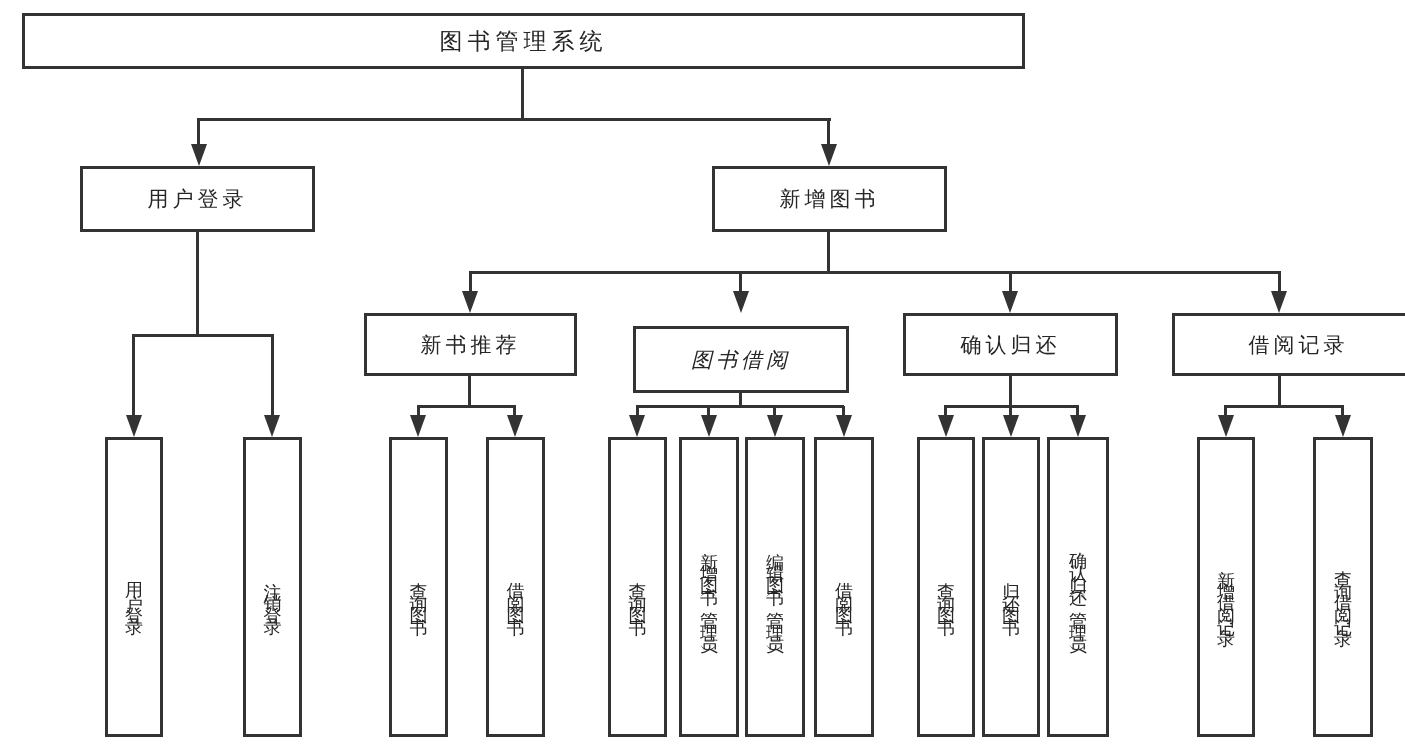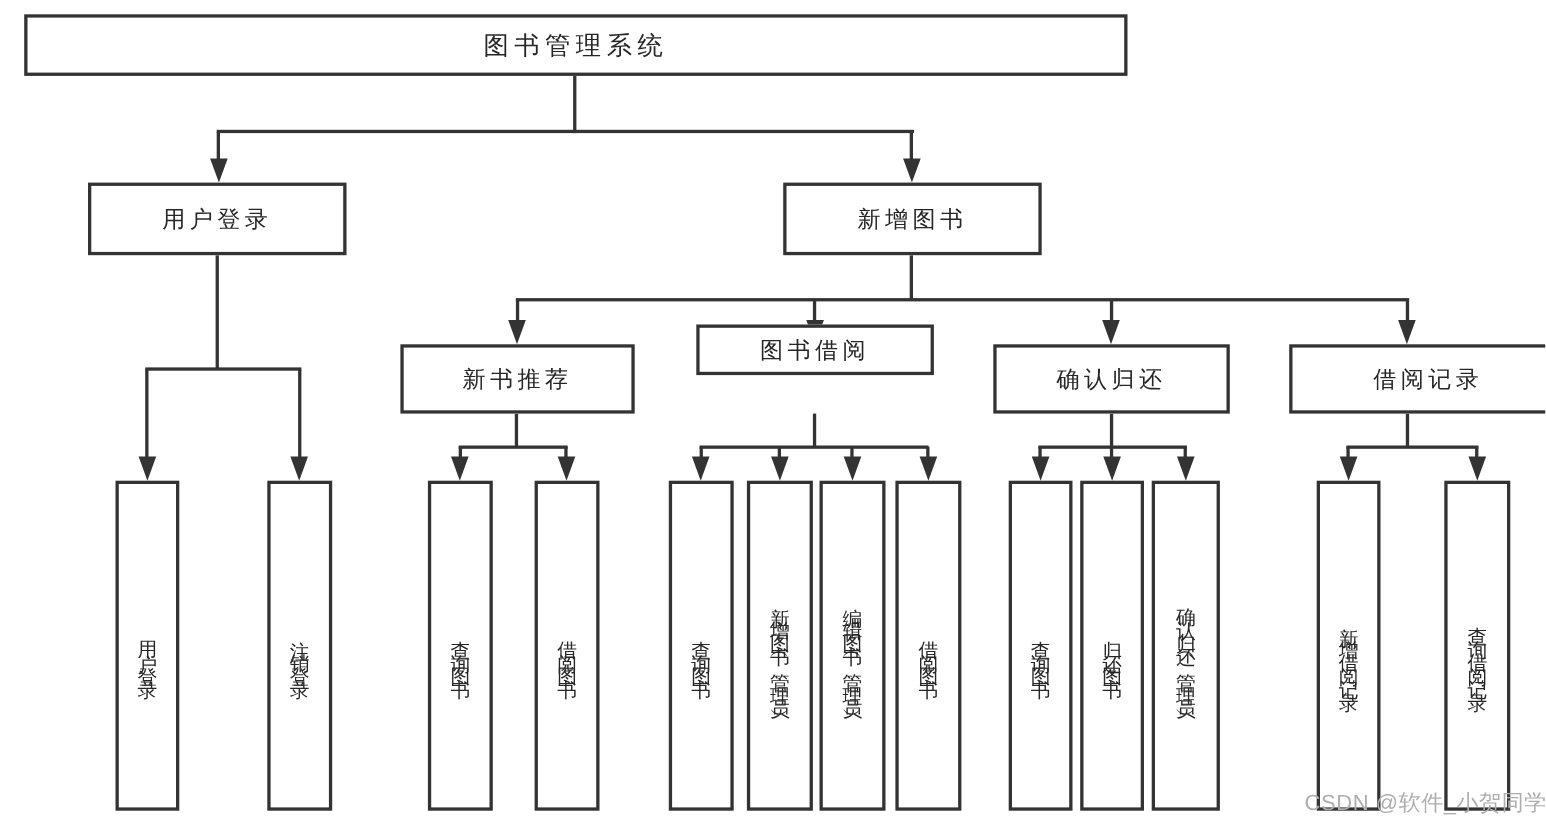--- a/index.html
+++ b/index.html
@@ -77,21 +77,21 @@
   <div class="vline" style="left:739px;top:272px;height:31px;"></div>
   <div class="arrow" style="left:733px;top:291px;"></div>
   <div class="vline" style="left:1009px;top:272px;height:31px;"></div>
   <div class="arrow" style="left:1002px;top:291px;"></div>
   <div class="vline" style="left:1278px;top:272px;height:31px;"></div>
   <div class="arrow" style="left:1271px;top:291px;"></div>
 
   <div class="box hbox" style="left:364px;top:313px;width:213px;height:63px;align-items:center;">
     <span>新书推荐</span>
   </div>
-  <div class="box hbox" style="left:633px;top:295px;width:216px;height:46px;">
+  <div class="box hbox" style="left:633px;top:326px;width:216px;height:67px;font-style:italic;">
     <span>图书借阅</span>
   </div>
   <div class="box hbox" style="left:903px;top:313px;width:215px;height:63px;">
     <span>确认归还</span>
   </div>
   <div class="box hbox" style="left:1172px;top:313px;width:253px;height:63px;">
     <span>借阅记录</span>
   </div>
 
   <div class="vline" style="left:468px;top:376px;height:30px;"></div>
@@ -165,15 +165,14 @@
     <span>确认归还（管理员）</span>
   </div>
 
   <div class="box vbox" style="left:1197px;top:437px;width:58px;height:300px;">
     <span>新增借阅记录</span>
   </div>
   <div class="box vbox" style="left:1313px;top:437px;width:60px;height:300px;">
     <span>查询借阅记录</span>
   </div>
 
-  <div class="watermark">CSDN @软件_小贺同学</div>
 
 </div>
 
 </body></html>

